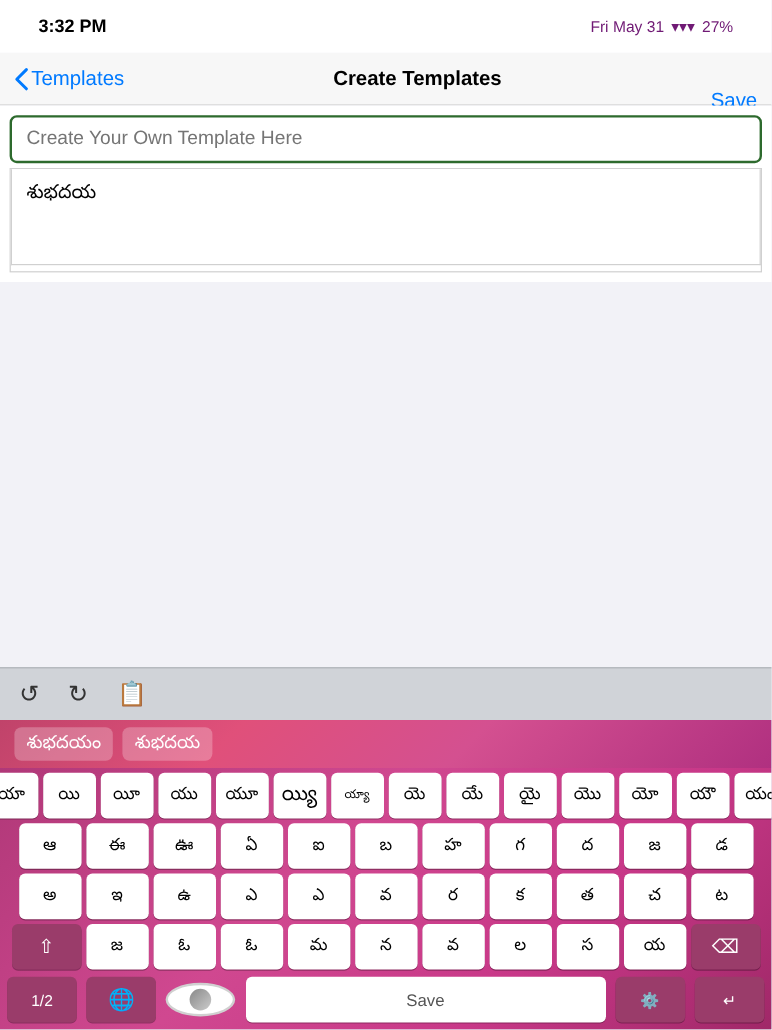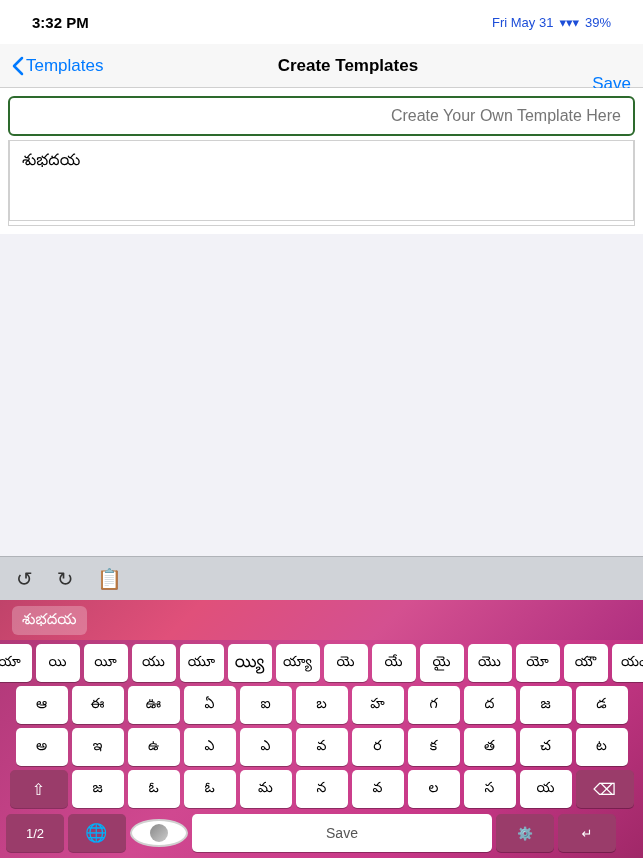--- a/index.html
+++ b/index.html
@@ -24,21 +24,21 @@
     .status-time {
       font-size: 15px;
       font-weight: 600;
       color: #000;
     }
     .status-right {
       display: flex;
       align-items: center;
       gap: 6px;
       font-size: 13px;
-      color: #1d4ed8;
+      color: #701a75;
     }
     .wifi-icon, .battery-icon {
       font-size: 13px;
     }
 
     
     .nav-bar {
       display: flex;
       justify-content: space-between;
       align-items: center;
@@ -71,21 +71,21 @@
       margin-top: 36px;
     }
 
     
     .template-name-input {
       border: 2px solid #2d6a2d;
       border-radius: 6px;
       padding: 8px 12px;
       font-size: 16px;
       color: #4c1d95;
-      text-align: right;
+      text-align: left;
       width: 100%;
       outline: none;
       background: #fff;
       height: 40px;
     }
 
     
     .template-textarea {
       width: 100%;
       border: 1px solid #d0d0d0;
@@ -200,21 +200,21 @@
     }
     .key.delete-key {
       background: #9a3c6a;
       min-width: 44px;
       max-width: 58px;
     }
 
     .keyboard-bottom-row {
       display: flex;
       align-items: center;
-      justify-content: flex-start;
+      justify-content: space-between;
       padding: 2px 4px 4px;
       gap: 4px;
     }
     .key-num {
       background: #9a3c6a;
       color: #fff;
       border-radius: 5px;
       min-width: 44px;
       height: 38px;
       display: flex;
@@ -280,21 +280,21 @@
     }
   </style>
 </head>
 <body>
 
 <div class="status-bar">
   <span class="status-time">3:32 PM</span>
   <div class="status-right">
     <span>Fri May 31</span>
     <span class="wifi-icon">▾▾▾</span>
-    <span class="battery-icon">39%</span>
+    <span class="battery-icon">27%</span>
   </div>
 </div>
 
 <div class="nav-bar">
   <div class="nav-back">
     <svg viewBox="0 0 12 20" fill="none" xmlns="http://www.w3.org/2000/svg">
       <path d="M10 2L2 10L10 18" stroke="#007aff" stroke-width="2.5" stroke-linecap="round" stroke-linejoin="round"></path>
     </svg>
     <span>Templates</span>
   </div>
@@ -318,34 +318,35 @@
 
 <div class="keyboard-container">
 
   <div class="keyboard-toolbar">
     <span class="toolbar-btn">↺</span>
     <span class="toolbar-btn">↻</span>
     <span class="toolbar-btn">📋</span>
   </div>
 
   <div class="autocomplete-bar">
+    <span class="autocomplete-word">శుభదయం</span>
     <span class="autocomplete-word">శుభదయ</span>
   </div>
 
   <div class="keyboard-rows">
 
     <div class="key-row">
 
       <div class="key">యా</div>
       <div class="key">యి</div>
       <div class="key">యీ</div>
       <div class="key">యు</div>
       <div class="key">యూ</div>
       <div class="key" style="font-size:17px">య్యి</div>
-      <div class="key" style="font-size:14px">య్యా</div>
+      <div class="key" style="font-size:10px">య్యా</div>
       <div class="key">యె</div>
       <div class="key">యే</div>
       <div class="key">యై</div>
       <div class="key">యొ</div>
       <div class="key">యో</div>
       <div class="key">యౌ</div>
       <div class="key">యం</div>
 
     </div>
 

